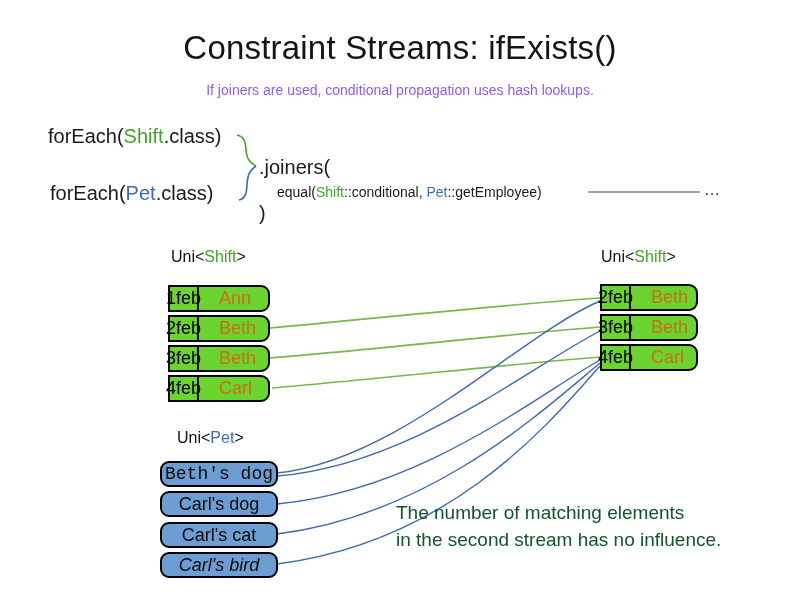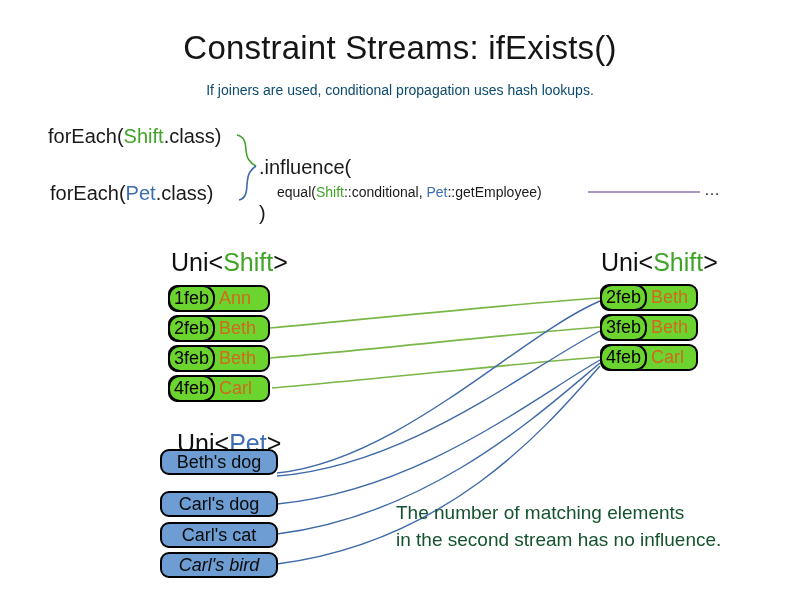--- a/index.html
+++ b/index.html
@@ -1,33 +1,33 @@
 <!DOCTYPE html>
 <html><head>
 <meta charset="utf-8">
 <style>
   html,body{margin:0;padding:0;background:#fff;}
   body{font-family:"Liberation Sans",sans-serif;}
   .slide{position:relative;width:800px;height:600px;background:#ffffff;overflow:hidden;margin-top:13px;}
   .abs{position:absolute;}
   
   .title{left:0;top:16px;width:100%;text-align:center;font-size:33px;color:#151515;letter-spacing:.2px;}
-  .subtitle{left:0;top:69px;width:100%;text-align:center;font-size:14px;color:#0c4a6e;}
+  .subtitle{left:0;top:69px;width:100%;text-align:center;font-size:14px;color:#8b5cf6;}
   
   .code-line{font-size:20px;color:#1a1a1a;white-space:nowrap;}
   .code-small{font-size:14px;color:#1a1a1a;white-space:nowrap;}
   .tok-shift{color:#3fa427;}
   .tok-pet{color:#3c6db4;}
   .ellipsis{font-size:16px;color:#1a1a1a;}
   
-  .stream-label{font-size:25px;color:#111;white-space:nowrap;text-align:right;}
+  .stream-label{font-size:16px;color:#111;white-space:nowrap;text-align:right;}
   
   .shift-row{position:absolute;height:27px;}
   .row-bg{position:absolute;left:0;top:0;right:0;bottom:0;background:#6bd42f;border:2px solid #000;border-radius:9px;box-sizing:border-box;display:flex;align-items:center;}
-  .date-box{position:absolute;left:0;top:0;bottom:0;width:47px;background:#6bd42f;border:2px solid #000;border-radius:12px;box-sizing:border-box;display:flex;align-items:center;justify-content:center;font-size:18px;color:#000;z-index:2;}
+  .date-box{position:absolute;left:0;top:0;bottom:0;width:31px;background:#6bd42f;border:2px solid #000;border-radius:0;box-sizing:border-box;display:flex;align-items:center;justify-content:center;font-size:18px;color:#000;z-index:2;}
   .name-cell{position:absolute;left:51px;top:0;bottom:0;display:flex;align-items:center;font-size:18px;color:#d2691e;z-index:2;}
   
   .pet-box{position:absolute;left:160px;width:118px;height:26px;background:#6d9dd2;border:2px solid #000;border-radius:9px;box-sizing:border-box;display:flex;align-items:center;justify-content:center;font-size:18px;color:#0a0a0a;}
   
   .note{font-size:19px;line-height:27px;color:#14532d;white-space:nowrap;}
   svg{position:absolute;left:0;top:0;}
 </style>
 </head>
 <body>
 
@@ -51,21 +51,21 @@
     <path d="M277,551 C450,529 548,412 600,353" fill="none" stroke="#3f69a8" stroke-width="1.4"></path>
   </svg>
 
   <div class="abs title">Constraint Streams: ifExists()</div>
   <div class="abs subtitle">If joiners are used, conditional propagation uses hash lookups.</div>
 
   <div class="abs code-line" style="left:48px;top:112px;"><span>forEach(</span><span class="tok-shift">Shift</span><span>.class)</span></div>
 
   <div class="abs code-line" style="left:50px;top:169px;"><span>forEach(</span><span class="tok-pet">Pet</span><span>.class)</span></div>
 
-  <div class="abs code-line" style="left:259px;top:143px;">.influence(</div>
+  <div class="abs code-line" style="left:259px;top:143px;">.joiners(</div>
 
   <div class="abs code-small" style="left:277px;top:171px;"><span>equal(</span><span class="tok-shift">Shift</span><span>::conditional, </span><span class="tok-pet">Pet</span><span>::getEmployee)</span></div>
 
   <div class="abs ellipsis" style="left:704px;top:168px;">…</div>
 
   <div class="abs code-line" style="left:259px;top:189px;">)</div>
 
   <div class="abs stream-label" style="left:171px;top:235px;"><span>Uni&lt;</span><span class="tok-shift">Shift</span><span>&gt;</span></div>
 
   <div class="shift-row" style="left:168px;top:272px;width:102px;">
@@ -102,21 +102,21 @@
     <div class="name-cell">Beth</div>
   </div>
   <div class="shift-row" style="left:600px;top:331px;width:98px;">
     <div class="row-bg"></div>
     <div class="date-box">4feb</div>
     <div class="name-cell">Carl</div>
   </div>
 
   <div class="abs stream-label" style="left:177px;top:416px;"><span>Uni&lt;</span><span class="tok-pet">Pet</span><span>&gt;</span></div>
 
-  <div class="pet-box" style="top:436px;">Beth's dog</div>
+  <div class="pet-box" style="top:448px;font-family:Liberation Mono, monospace;">Beth's dog</div>
   <div class="pet-box" style="top:478px;">Carl's dog</div>
   <div class="pet-box" style="top:509px;">Carl's cat</div>
   <div class="pet-box" style="top:539px;font-style:italic;">Carl's bird</div>
 
   <div class="abs note" style="left:396px;top:486px;">
     <div>The number of matching elements</div>
     <div>in the second stream has no influence.</div>
   </div>
 
 </div>

